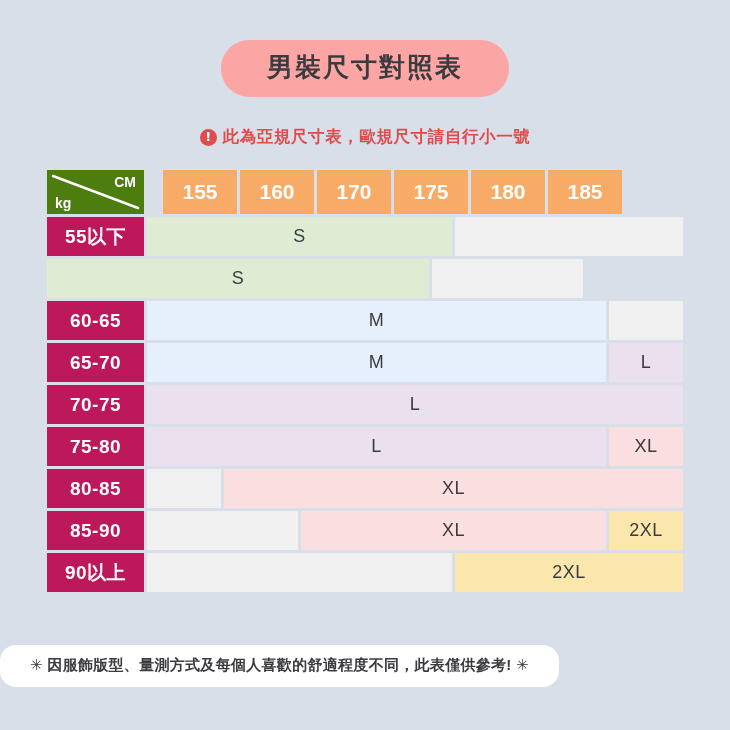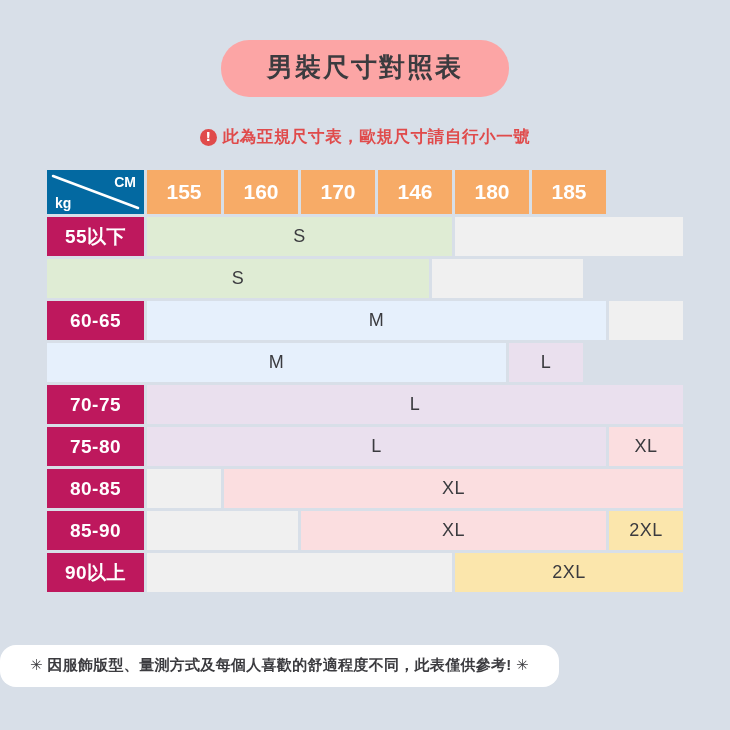--- a/index.html
+++ b/index.html
@@ -102,22 +102,22 @@
     margin-right: 3px;
     flex: 1 1 0;
     box-sizing: border-box;
   }
   .hdr-cell:last-child { margin-right: 0; }
 
   .corner-cell {
     width: 97px;
     flex: 0 0 97px;
     height: 44px;
-    margin-right: 3px;
-    background: #0369a1;
+    margin-right: 19px;
+    background: #4d7c0f;
     position: relative;
     box-sizing: border-box;
     overflow: hidden;
   }
   .corner-cell .diag {
     position: absolute;
     inset: 0;
   }
   .corner-cell .cm {
     position: absolute;
@@ -203,39 +203,40 @@
         <div class="corner-cell">
           <svg class="diag" width="97" height="44" viewBox="0 0 97 44">
             <line x1="6" y1="6" x2="91" y2="38" stroke="#ffffff" stroke-width="2.5" stroke-linecap="round"></line>
           </svg>
           <span class="cm">CM</span>
           <span class="kg">kg</span>
         </div>
         <div class="hdr-cell" style="flex: 0 0 74px; width: 74px;">155</div>
         <div class="hdr-cell" style="flex: 0 0 74px; width: 74px;">160</div>
         <div class="hdr-cell" style="flex: 0 0 74px; width: 74px;">170</div>
-        <div class="hdr-cell" style="flex: 0 0 74px; width: 74px;">146</div>
+        <div class="hdr-cell" style="flex: 0 0 74px; width: 74px;">175</div>
         <div class="hdr-cell" style="flex: 0 0 74px; width: 74px;">180</div>
         <div class="hdr-cell" style="flex: 0 0 74px; width: 74px; margin-right: 0px;">185</div>
       </div>
       <div class="row">
         <div class="rowlabel">55以下</div>
         <div class="cell" style="flex: 0 0 305px; width: 305px; background: rgb(223, 236, 212);">S</div>
         <div class="cell" style="flex: 0 0 228px; width: 228px; background: rgb(240, 240, 240); margin-right: 0px;"></div>
       </div>
       <div class="row">
         <div class="cell" style="flex: 0 0 382px; width: 382px; background: rgb(223, 236, 212);">S</div>
         <div class="cell" style="flex: 0 0 151px; width: 151px; background: rgb(240, 240, 240); margin-right: 0px;"></div>
       </div>
       <div class="row">
         <div class="rowlabel">60-65</div>
         <div class="cell" style="flex: 0 0 459px; width: 459px; background: rgb(230, 240, 252);">M</div>
         <div class="cell" style="flex: 0 0 74px; width: 74px; background: rgb(240, 240, 240); margin-right: 0px;"></div>
       </div>
       <div class="row">
+        <div class="rowlabel">65-70</div>
         <div class="cell" style="flex: 0 0 459px; width: 459px; background: rgb(230, 240, 252);">M</div>
         <div class="cell" style="flex: 0 0 74px; width: 74px; background: rgb(234, 224, 238); margin-right: 0px;">L</div>
       </div>
       <div class="row">
         <div class="rowlabel">70-75</div>
         <div class="cell" style="flex: 0 0 536px; width: 536px; background: rgb(234, 224, 238); margin-right: 0px;">L</div>
       </div>
       <div class="row">
         <div class="rowlabel">75-80</div>
         <div class="cell" style="flex: 0 0 459px; width: 459px; background: rgb(234, 224, 238);">L</div>

